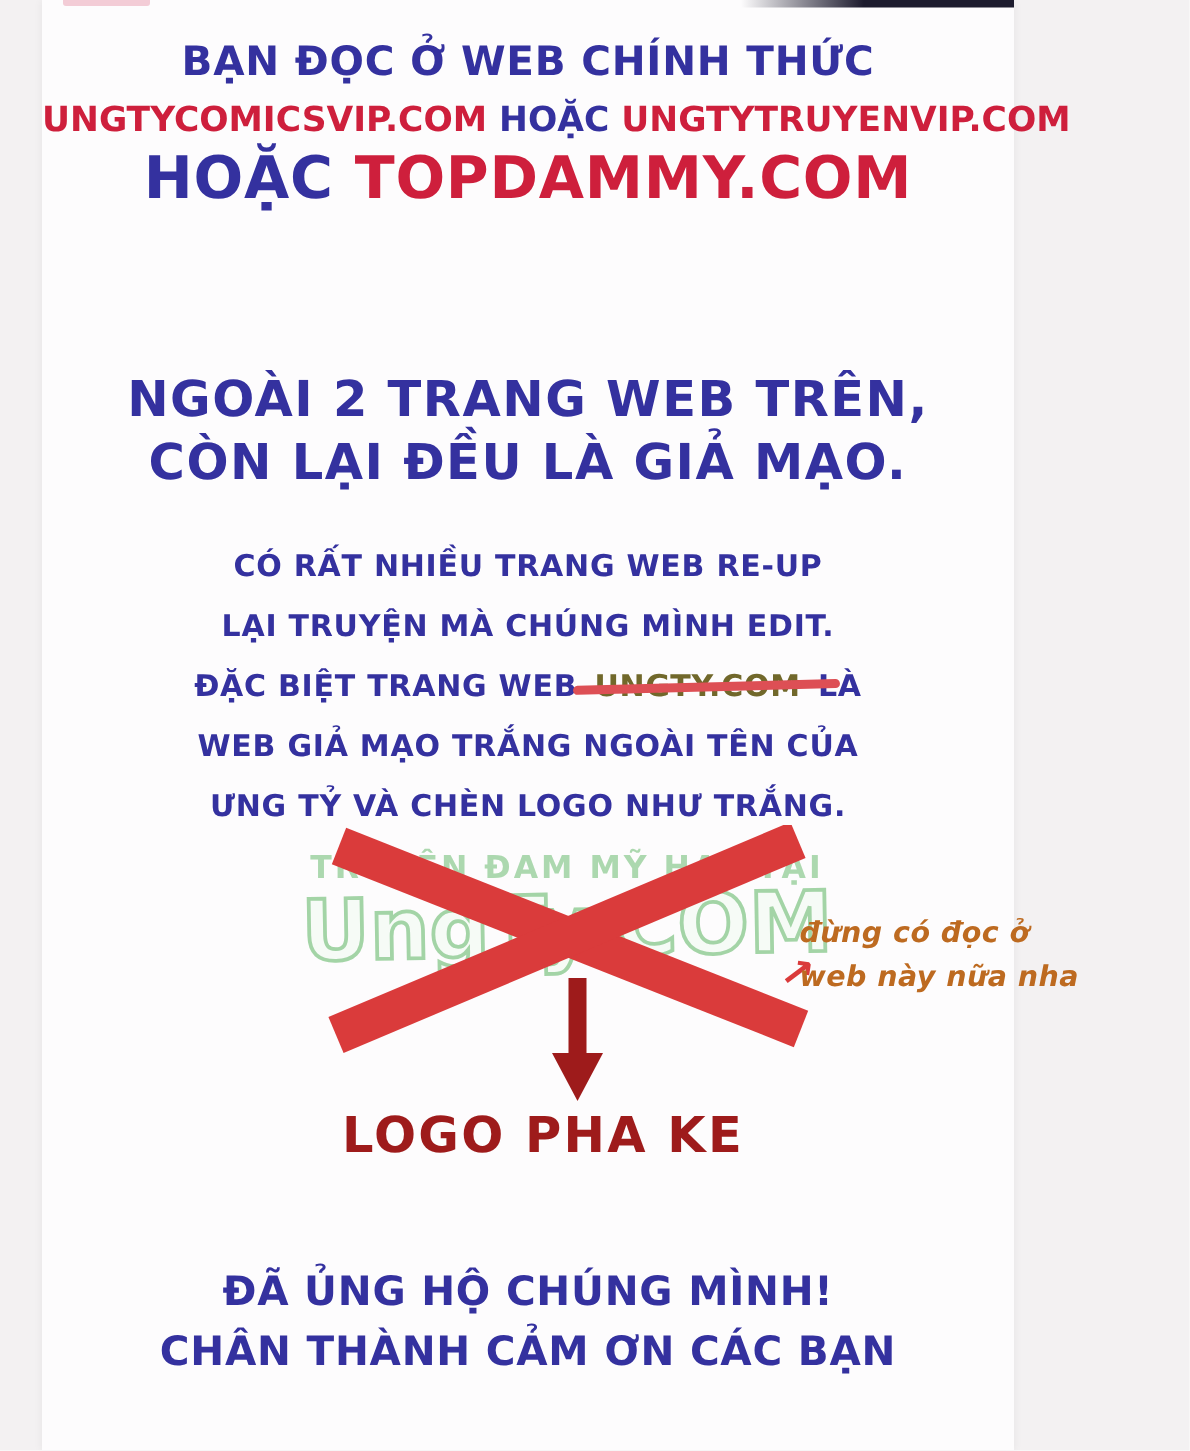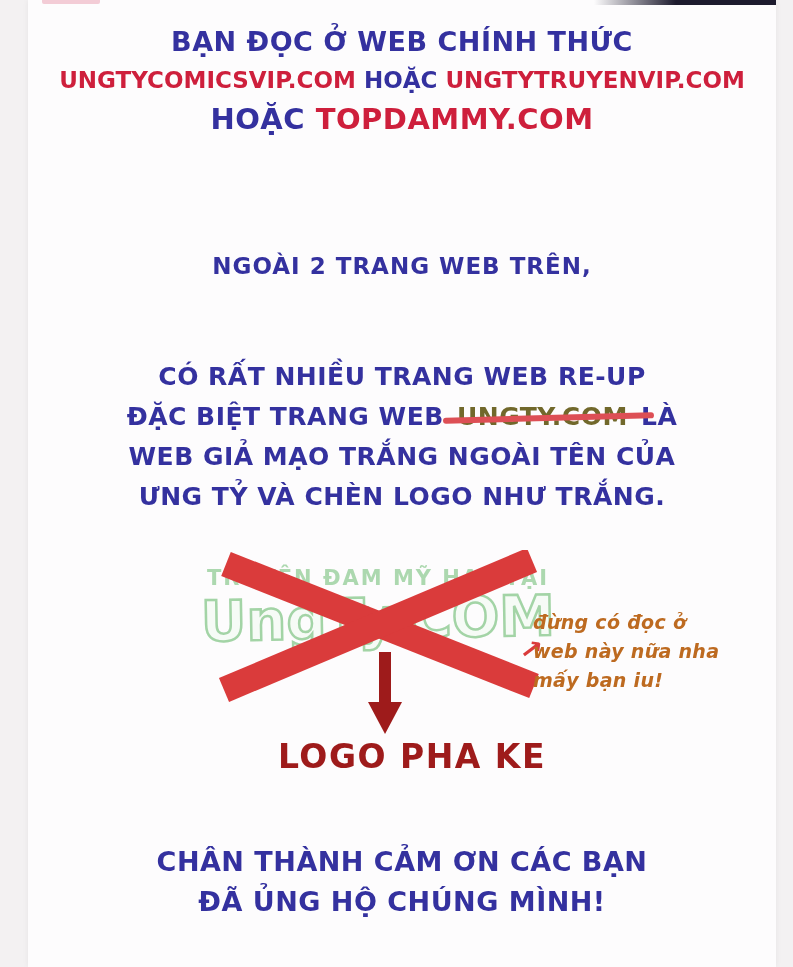--- a/index.html
+++ b/index.html
@@ -9,35 +9,35 @@
   }
   *{margin:0;padding:0;box-sizing:border-box;}
   html,body{width:793px;height:967px;overflow:hidden;}
   body{
     background:var(--outer_bg);
     font-family:"DejaVu Sans","Liberation Sans",sans-serif;
     font-weight:bold;
     position:relative;
   }
   .comic-page{
-    position:absolute;left:28px;top:0;width:748px;height:967px;
+    position:absolute;left:28px;top:0;width:648px;height:967px;
     background:var(--page_bg);
     box-shadow:0 0 6px rgba(0,0,0,0.06);
   }
   .pink-mark{position:absolute;left:14px;top:0;width:58px;height:4px;background:var(--pink_mark);border-radius:0 0 2px 2px;}
   .dark-bar{position:absolute;right:0;top:0;width:182px;height:5px;background:linear-gradient(to right,rgba(29,27,46,0),var(--top_bar) 45%);}
   .block{position:absolute;left:0;width:100%;text-align:center;}
   .blue{color:var(--blue);}
   .red{color:var(--red);}
   .intro{top:22px;line-height:39px;font-size:25px;letter-spacing:.5px;}
   .intro .l1{font-size:27px;}
   .intro .sites{font-size:23px;letter-spacing:0;white-space:nowrap;}
-  .intro .l3{font-size:29px;}
-  .warning{top:245px;font-size:23px;line-height:42px;letter-spacing:1px;}
-  .detail{top:357px;font-size:25px;line-height:40px;letter-spacing:.5px;}
+  .intro .l3{font-size:39px;}
+  .warning{top:245px;font-size:33px;line-height:42px;letter-spacing:1px;}
+  .detail{top:357px;font-size:20px;line-height:40px;letter-spacing:.5px;}
   .strike{
     position:relative;color:var(--olive);display:inline-block;padding:0 4px;
   }
   .strike::after{
     content:"";position:absolute;left:-10px;right:-22px;top:46%;height:6px;
     background:var(--strike_red);transform:rotate(-1.5deg);border-radius:3px;
   }
   .logo-section{position:absolute;top:548px;left:0;width:100%;height:200px;}
   .fake-logo{position:absolute;left:170px;top:18px;width:360px;text-align:center;z-index:1;}
   .fake-logo .tagline{
@@ -71,24 +71,26 @@
   <div class="dark-bar"></div>
 
   <div class="block intro">
     <div class="blue l1">BẠN ĐỌC Ở WEB CHÍNH THỨC</div>
     <div class="sites"><span class="red">UNGTYCOMICSVIP.COM</span><span class="blue"> HOẶC </span><span class="red">UNGTYTRUYENVIP.COM</span></div>
     <div class="l3"><span class="blue">HOẶC </span><span class="red">TOPDAMMY.COM</span></div>
   </div>
 
   <div class="block warning blue">
     <div>NGOÀI 2 TRANG WEB TRÊN,</div>
+    <div>CÒN LẠI ĐỀU LÀ GIẢ MẠO.</div>
   </div>
 
   <div class="block detail blue">
     <div>CÓ RẤT NHIỀU TRANG WEB RE-UP</div>
+    <div>LẠI TRUYỆN MÀ CHÚNG MÌNH EDIT.</div>
     <div><span>ĐẶC BIỆT TRANG WEB </span><span class="strike">UNGTY.COM</span><span> LÀ</span></div>
     <div>WEB GIẢ MẠO TRẮNG NGOÀI TÊN CỦA</div>
     <div>ƯNG TỶ VÀ CHÈN LOGO NHƯ TRẮNG.</div>
   </div>
 
   <div class="logo-section">
 
     <div class="fake-logo">
       <div class="tagline">TRUYỆN ĐAM MỸ HAY TẠI</div>
       <div class="site">UngTy.COM</div>
@@ -102,24 +104,23 @@
     <svg class="down-arrow" width="38" height="84" viewBox="0 0 38 84">
       <rect x="13" y="0" width="12" height="54" style="fill:var(--dark_red)"></rect>
       <polygon points="2,50 36,50 19,82" style="fill:var(--dark_red)"></polygon>
     </svg>
 
     <div class="note-arrow">↗</div>
 
     <div class="note">
       <div>đừng có đọc ở</div>
       <div>web này nữa nha</div>
-      <div>mấy bạn iu!</div>
     </div>
   </div>
 
   <div class="block caption">LOGO PHA KE</div>
 
   <div class="block thanks blue">
+    <div>ĐÃ ỦNG HỘ CHÚNG MÌNH!</div>
     <div>CHÂN THÀNH CẢM ƠN CÁC BẠN</div>
-    <div>ĐÃ ỦNG HỘ CHÚNG MÌNH!</div>
   </div>
 
 </div>
 
 </body></html>

